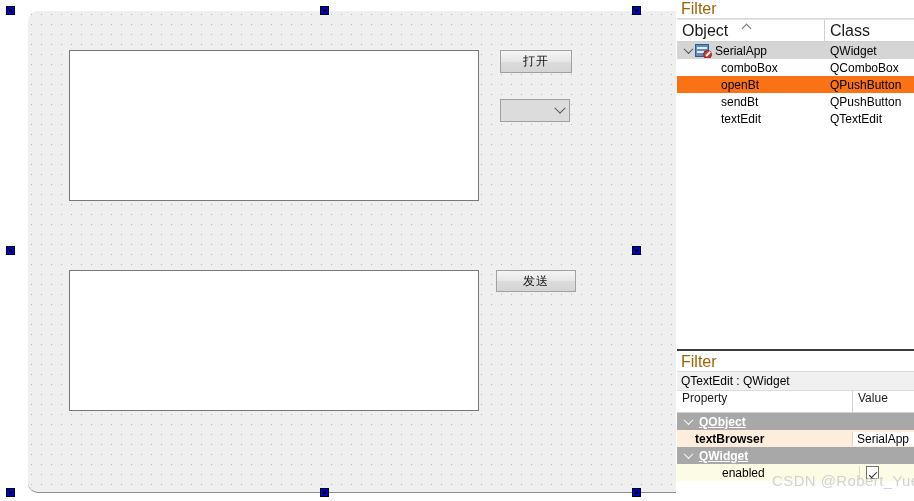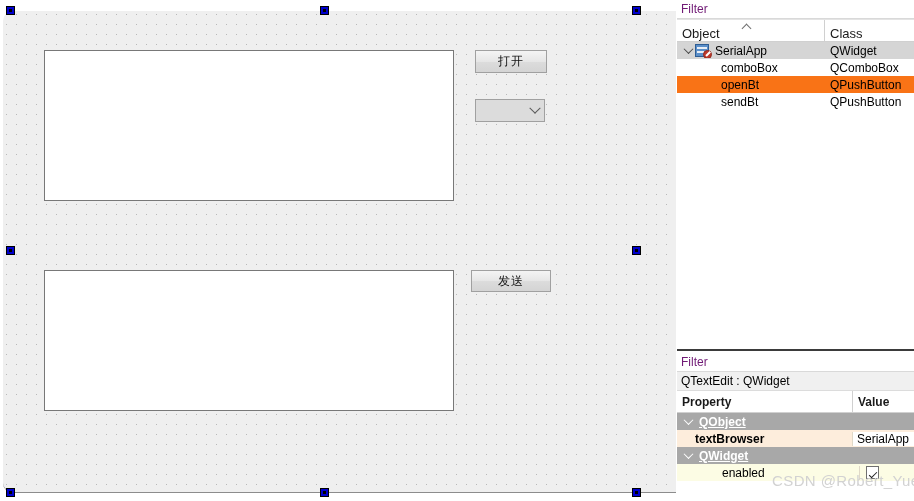--- a/index.html
+++ b/index.html
@@ -23,21 +23,21 @@
     position: absolute;
     left: 0; top: 0;
     width: 676px; height: 501px;
     background: #ffffff;
     overflow: hidden;
   }
 
   
   #form-widget {
     position: absolute;
-    left: 3px;
+    left: 28px;
     top: 11px;
     width: 747px;
     height: 482px;
     background-color: #efefef;
     background-image:
       radial-gradient(circle at 0.5px 0.5px, #b8b8b8 0.7px, rgba(0,0,0,0) 0.9px);
     background-size: 10px 10px;
     background-position: 3px 3px;
     border-right: 1px solid #8c8c8c;
     border-bottom: 1px solid #8c8c8c;
@@ -141,49 +141,49 @@
   .filter-box {
     height: 19px;
     background: #ffffff;
     border-bottom: 1px solid #d9d9d9;
     display: flex;
     align-items: center;
     padding-left: 4px;
     box-sizing: border-box;
   }
   .filter-box .ph {
-    color: #701a75;
-    font-size: 12px;
+    color: #a16207;
+    font-size: 16px;
   }
 
   
   #object-inspector {
     position: absolute;
     left: 0; top: 0;
     width: 238px;
     height: 345px;
     background: #ffffff;
   }
   .tree-header {
     display: flex;
     height: 21px;
     background: #ffffff;
     border-bottom: 1px solid #d0d0d0;
     border-top: 1px solid #e4e4e4;
     align-items: center;
     position: relative;
   }
   .tree-header .th {
-    font-size: 13px;
+    font-size: 16px;
     color: #1a1a1a;
     padding-left: 5px;
     box-sizing: border-box;
     height: 100%;
     display: flex;
-    align-items: flex-end;
+    align-items: center;
     position: relative;
   }
   .tree-header .th.obj  { width: 148px; border-right: 1px solid #d0d0d0; }
   .tree-header .th.cls  { width: 90px; }
   .sort-caret {
     position: absolute;
     left: 66px;
     top: 2px;
     width: 8px; height: 8px;
   }
@@ -316,22 +316,20 @@
     border-bottom: 1px solid #d0d0d0;
     align-items: center;
   }
   .prop-header .th {
     font-size: 12px;
     color: #1a1a1a;
     padding-left: 5px;
     box-sizing: border-box;
     height: 100%;
     display: flex;
-    align-items: center;
-    font-weight: bold;
   }
   .prop-header .th.p  { width: 176px; border-right: 1px solid #d0d0d0; }
   .prop-header .th.v  { width: 62px; }
 
   .prop-row {
     display: flex;
     height: 17px;
     align-items: center;
     font-size: 12px;
     box-sizing: border-box;
@@ -502,20 +500,24 @@
       <div class="c-obj label-indent">openBt</div>
       <div class="c-cls">QPushButton</div>
     </div>
 
     <div class="tree-row">
       <div class="c-obj label-indent">sendBt</div>
       <div class="c-cls">QPushButton</div>
     </div>
 
 
+    <div class="tree-row">
+      <div class="c-obj label-indent">textEdit</div>
+      <div class="c-cls">QTextEdit</div>
+    </div>
   </div>
 
   <div id="dock-splitter"></div>
 
   <div id="property-editor">
 
     <div class="filter-box">
       <span class="ph">Filter</span>
     </div>
 

